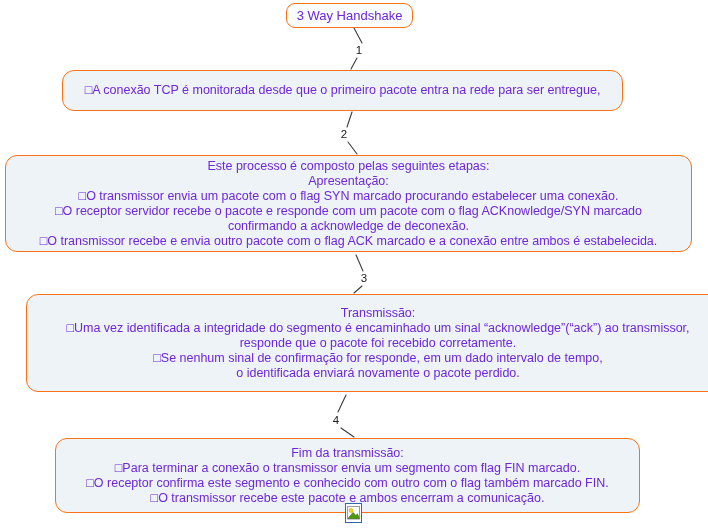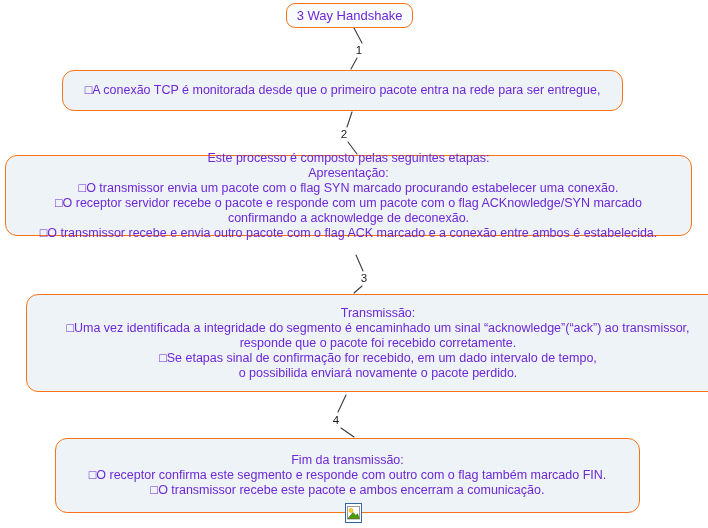--- a/index.html
+++ b/index.html
@@ -49,21 +49,21 @@
     white-space: nowrap;
   }
   .node.root {
     left: 286px; top: 3px;
     width: 127px; height: 25px;
     border-radius: 9px;
     background: #f9fcfd;
     font-size: 13px;
   }
   .node.n1 { left: 62px;  top: 70px;  width: 561px; height: 41px; }
-  .node.n2 { left: 5px;   top: 155px; width: 687px; height: 81px; }
+  .node.n2 { left: 5px;   top: 155px; width: 687px; height: 97px; }
   .node.n3 { left: 2px;   top: 294px; width: 704px; height: 98px; margin-left: 24px; }
   .node.n4 { left: 55px;  top: 438px; width: 585px; height: 75px; }
   .bottom-icon {
     position: absolute;
     left: 345px; top: 503px;
     width: 17px; height: 20px;
     cursor: pointer;
   }
 </style>
 </head>
@@ -103,27 +103,28 @@
     <div class="line">□O transmissor envia um pacote com o flag SYN marcado procurando estabelecer uma conexão.</div>
     <div class="line">□O receptor servidor recebe o pacote e responde com um pacote com o flag ACKnowledge/SYN marcado</div>
     <div class="line">confirmando a acknowledge de deconexão.</div>
     <div class="line">□O transmissor recebe e envia outro pacote com o flag ACK marcado e a conexão entre ambos é estabelecida.</div>
   </div>
 
   <div class="node n3">
     <div class="line">Transmissão:</div>
     <div class="line">□Uma vez identificada a integridade do segmento é encaminhado um sinal “acknowledge”(“ack”) ao transmissor,</div>
     <div class="line">responde que o pacote foi recebido corretamente.</div>
-    <div class="line">□Se etapas sinal de confirmação for recebido, em um dado intervalo de tempo,</div>
-    <div class="line">o possibilida enviará novamente o pacote perdido.</div>
+    <div class="line">□Se nenhum sinal de confirmação for responde, em um dado intervalo de tempo,</div>
+    <div class="line">o identificada enviará novamente o pacote perdido.</div>
   </div>
 
   <div class="node n4">
     <div class="line">Fim da transmissão:</div>
-    <div class="line">□O receptor confirma este segmento e responde com outro com o flag também marcado FIN.</div>
+    <div class="line">□Para terminar a conexão o transmissor envia um segmento com flag FIN marcado.</div>
+    <div class="line">□O receptor confirma este segmento e conhecido com outro com o flag também marcado FIN.</div>
     <div class="line">□O transmissor recebe este pacote e ambos encerram a comunicação.</div>
   </div>
 
   <div class="bottom-icon">
     <svg width="17" height="20" viewBox="0 0 17 20" xmlns="http://www.w3.org/2000/svg">
       <rect x="0.5" y="0.5" width="16" height="19" fill="#ffffff" stroke="#3465a4"></rect>
       <rect x="2.5" y="3.5" width="12" height="12.5" fill="#ffffff" stroke="#999999"></rect>
       <circle cx="6" cy="7.5" r="1.9" fill="#ffd42a" stroke="#c8a000" stroke-width="0.6"></circle>
       <path d="M3 15.5 L8 9.5 L10.8 12.5 L12.5 10.8 L14.2 15.5 Z" fill="#4e9a06" stroke="#2e6305" stroke-width="0.6"></path>
     </svg>

